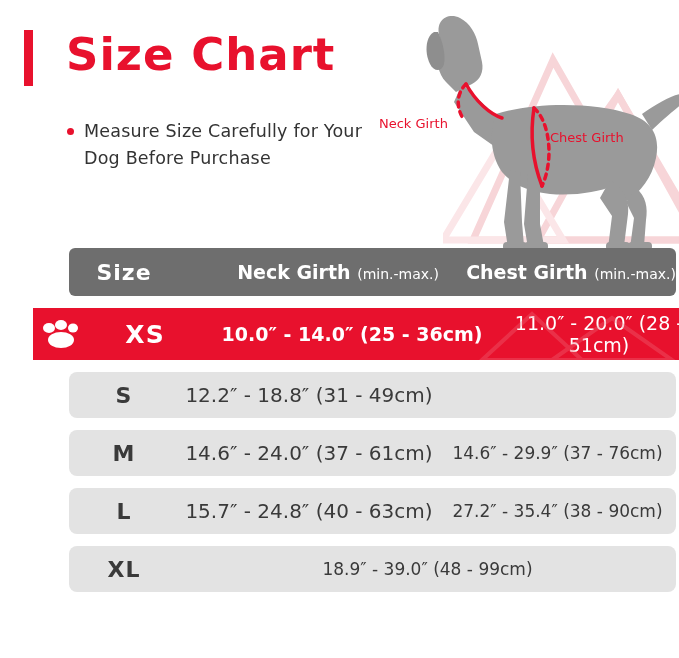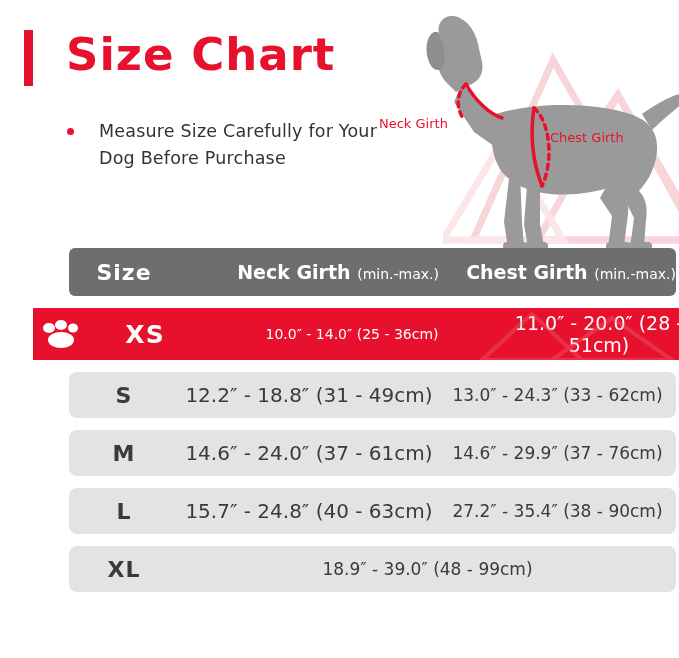--- a/index.html
+++ b/index.html
@@ -63,21 +63,21 @@
     left: 43px;
     top: 128px;
     width: 7px;
     height: 7px;
     border-radius: 50%;
     background: #e8112d;
   }
 
   .subtitle {
     position: absolute;
-    left: 75px;
+    left: 60px;
     top: 118px;
     width: 290px;
     font-family: "DejaVu Sans", sans-serif;
     font-size: 17.5px;
     color: #333333;
     line-height: 1.55;
     letter-spacing: 0.2px;
   }
 
   
@@ -153,21 +153,21 @@
   .cell-neck {
     width: 260px;
     text-align: center;
     font-size: 20px;
   }
   .cell-chest {
     flex: 1;
     text-align: center;
     font-size: 17px;
   }
-  .highlight-row .cell-neck { width: 268px; font-size: 14px; }
+  .highlight-row .cell-neck { width: 268px; font-size: 19px; font-weight: bold; }
   .highlight-row .cell-chest { font-size: 19px; }
 
   .header-row .cell-neck, .header-row .cell-chest {
     font-size: 19px;
     font-weight: bold;
     text-align: right;
   }
   .hdr-small {
     font-size: 14px;
     font-weight: normal;
@@ -275,21 +275,20 @@
         <path d="M80 52 L140 10 L200 52 Z" fill="none" stroke="#f06a7c" stroke-width="4"></path>
       </svg>
       <div class="cell-size">XS</div>
       <div class="cell-neck">10.0″ - 14.0″ (25 - 36cm)</div>
       <div class="cell-chest">11.0″ - 20.0″ (28 - 51cm)</div>
     </div>
 
     <div class="row normal-row">
       <div class="cell-size">S</div>
       <div class="cell-neck">12.2″ - 18.8″ (31 - 49cm)</div>
-      <div class="cell-chest">13.0″ - 24.3″ (33 - 62cm)</div>
     </div>
 
     <div class="row normal-row">
       <div class="cell-size">M</div>
       <div class="cell-neck">14.6″ - 24.0″ (37 - 61cm)</div>
       <div class="cell-chest">14.6″ - 29.9″ (37 - 76cm)</div>
     </div>
 
     <div class="row normal-row">
       <div class="cell-size">L</div>

